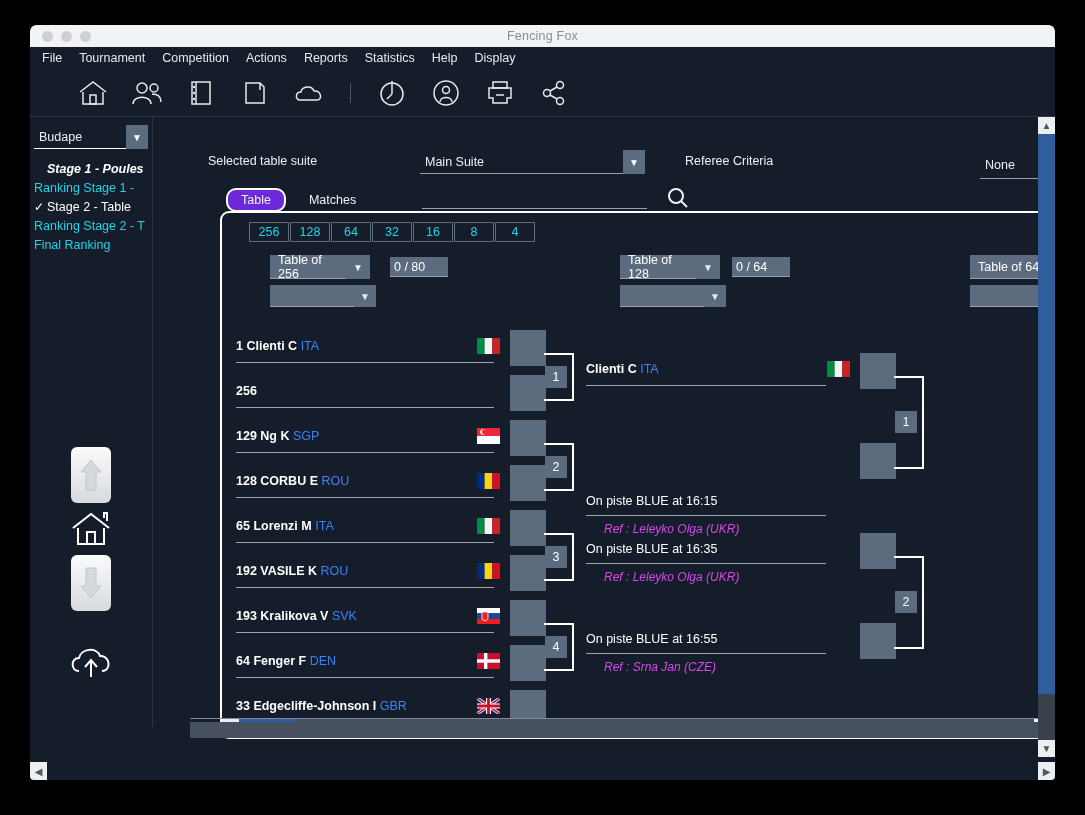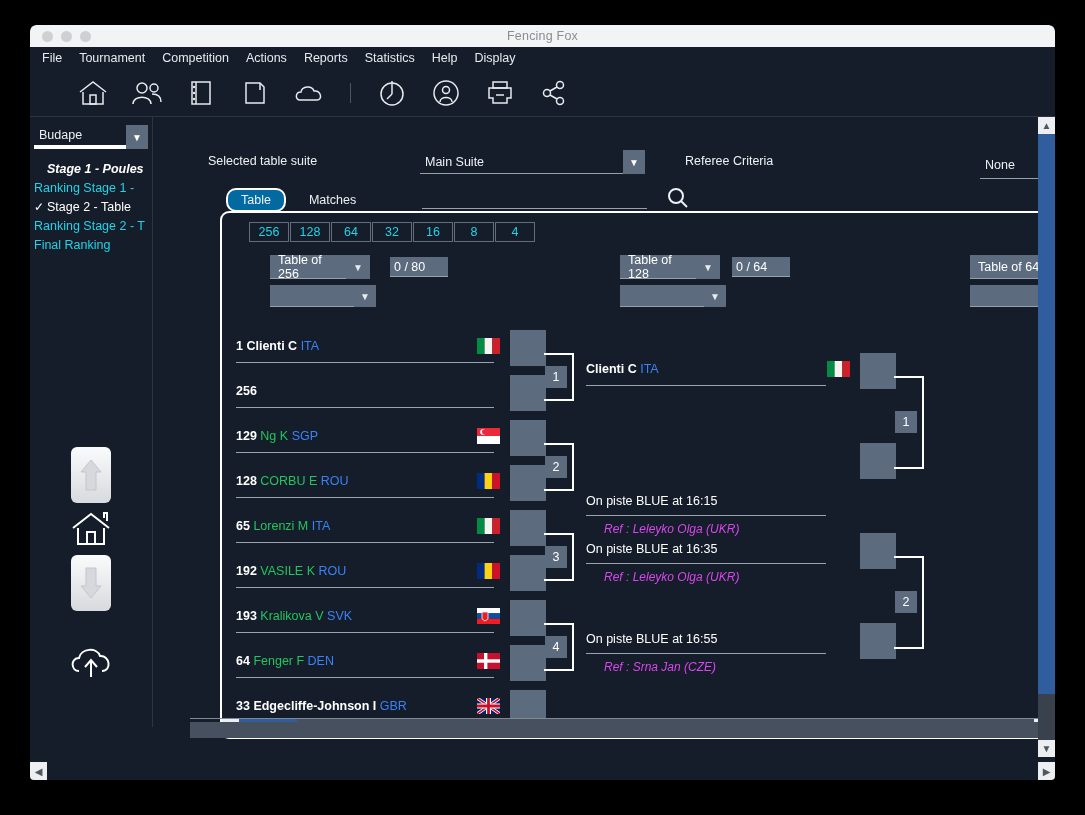--- a/index.html
+++ b/index.html
@@ -53,21 +53,21 @@
     width: 123px; background: #141d29; position: relative;
     border-right: 1px solid #2a3442;
   }
   .combo-wrap {
     position: absolute; left: 4px; top: 8px; width: 114px; height: 24px;
     display: flex; align-items: stretch;
   }
   .combo-text {
     flex: 1; background: #141d29; color: #eef1f4; font-size: 12.5px;
     display: flex; align-items: center; padding-left: 5px;
-    border-bottom: 4px solid #ffffff;
+    border-bottom: 1px solid #ffffff;
   }
   .combo-btn {
     width: 22px; background: #5c6b7e; color: #fff;
     display: flex; align-items: center; justify-content: center; font-size: 10px;
   }
   .stagelist { position: absolute; left: 4px; top: 42px; width: 116px; }
   .stage-row { font-size: 12.5px; height: 19px; display: flex; align-items: center; white-space: nowrap; }
   .stage-row.it { font-style: italic; font-weight: bold; color: #ffffff; }
   .stage-row.cy { color: #23d3e8; }
   .stage-row.sel { color: #ffffff; }
@@ -90,21 +90,21 @@
   .strip { width: 38px; height: 55px; margin-bottom: 7px; }
   
   .mainpane { flex: 1; position: relative; background: #141d29; }
   .lbl { position: absolute; font-size: 12.5px; color: #eef1f4; }
   .suite-combo { position: absolute; left: 390px; top: 125px; width: 225px; height: 24px; display: flex; }
   .suite-combo .combo-text { border-bottom: 1px solid #97a1ab; }
   .tabs { position: absolute; left: 196px; top: 163px; display: flex; align-items: center; gap: 10px; }
   .tab {
     font-size: 12.5px; color: #eef1f4; padding: 3px 13px; border-radius: 10px;
   }
-  .tab.active { border: 2px solid #fff; background: #0369a1; }
+  .tab.active { border: 2px solid #fff; background: #6d28d9; }
   .search-line { position: absolute; left: 392px; top: 183px; width: 225px; border-bottom: 1px solid #97a1ab; }
   .search-ico { position: absolute; left: 637px; top: 162px; }
   .none-lbl { position: absolute; left: 955px; top: 133px; font-size: 12.5px; color: #eef1f4; }
   .none-line { position: absolute; left: 950px; top: 153px; width: 84px; border-bottom: 1px solid #97a1ab; }
   
   .bpanel {
     position: absolute; left: 190px; top: 186px; width: 846px; height: 528px;
     border: 2px solid #ffffff; border-radius: 9px; background: #141d29; overflow: hidden;
   }
   .sizebtns { position: absolute; left: 27px; top: 9px; display: flex; gap: 1px; }
@@ -125,21 +125,21 @@
     border-bottom: 1px solid #97a1ab;
   }
   .subcombo { position: absolute; height: 22px; display: flex; }
   .subcombo .sc-text { width: 84px; background: #5c6b7e; border-bottom: 1px solid #97a1ab; }
   .subcombo .sc-arrow { width: 22px; background: #5c6b7e; color: #e6ebf0; display:flex; align-items:center; justify-content:center; font-size: 10px; }
   
   .entry { position: absolute; width: 258px; }
   .entry .etext { font-size: 12.5px; color: #ffffff; white-space: nowrap; height: 17px; }
   .entry .eline { border-bottom: 1px solid #9aa4ae; margin-top: 6px; }
   .seed { font-weight: bold; color: #ffffff; }
-  .nm-blue { color: #22c55e; }
+  .nm-blue { color: #ffffff; font-weight: bold; }
   .nm-bold { font-weight: bold; color: #ffffff; }
   .nat { color: #3b82f6; }
   .flag { position: absolute; width: 23px; height: 16px; border: 0; }
   .scorebox { position: absolute; width: 36px; height: 36px; background: #5c6b7e; }
   .mnum {
     position: absolute; width: 22px; height: 22px; background: #5c6b7e; color: #fff;
     font-size: 12.5px; display: flex; align-items: center; justify-content: center;
   }
   .brk { position: absolute; border: 2px solid #ffffff; border-left: none; }
   .info { position: absolute; width: 258px; }

